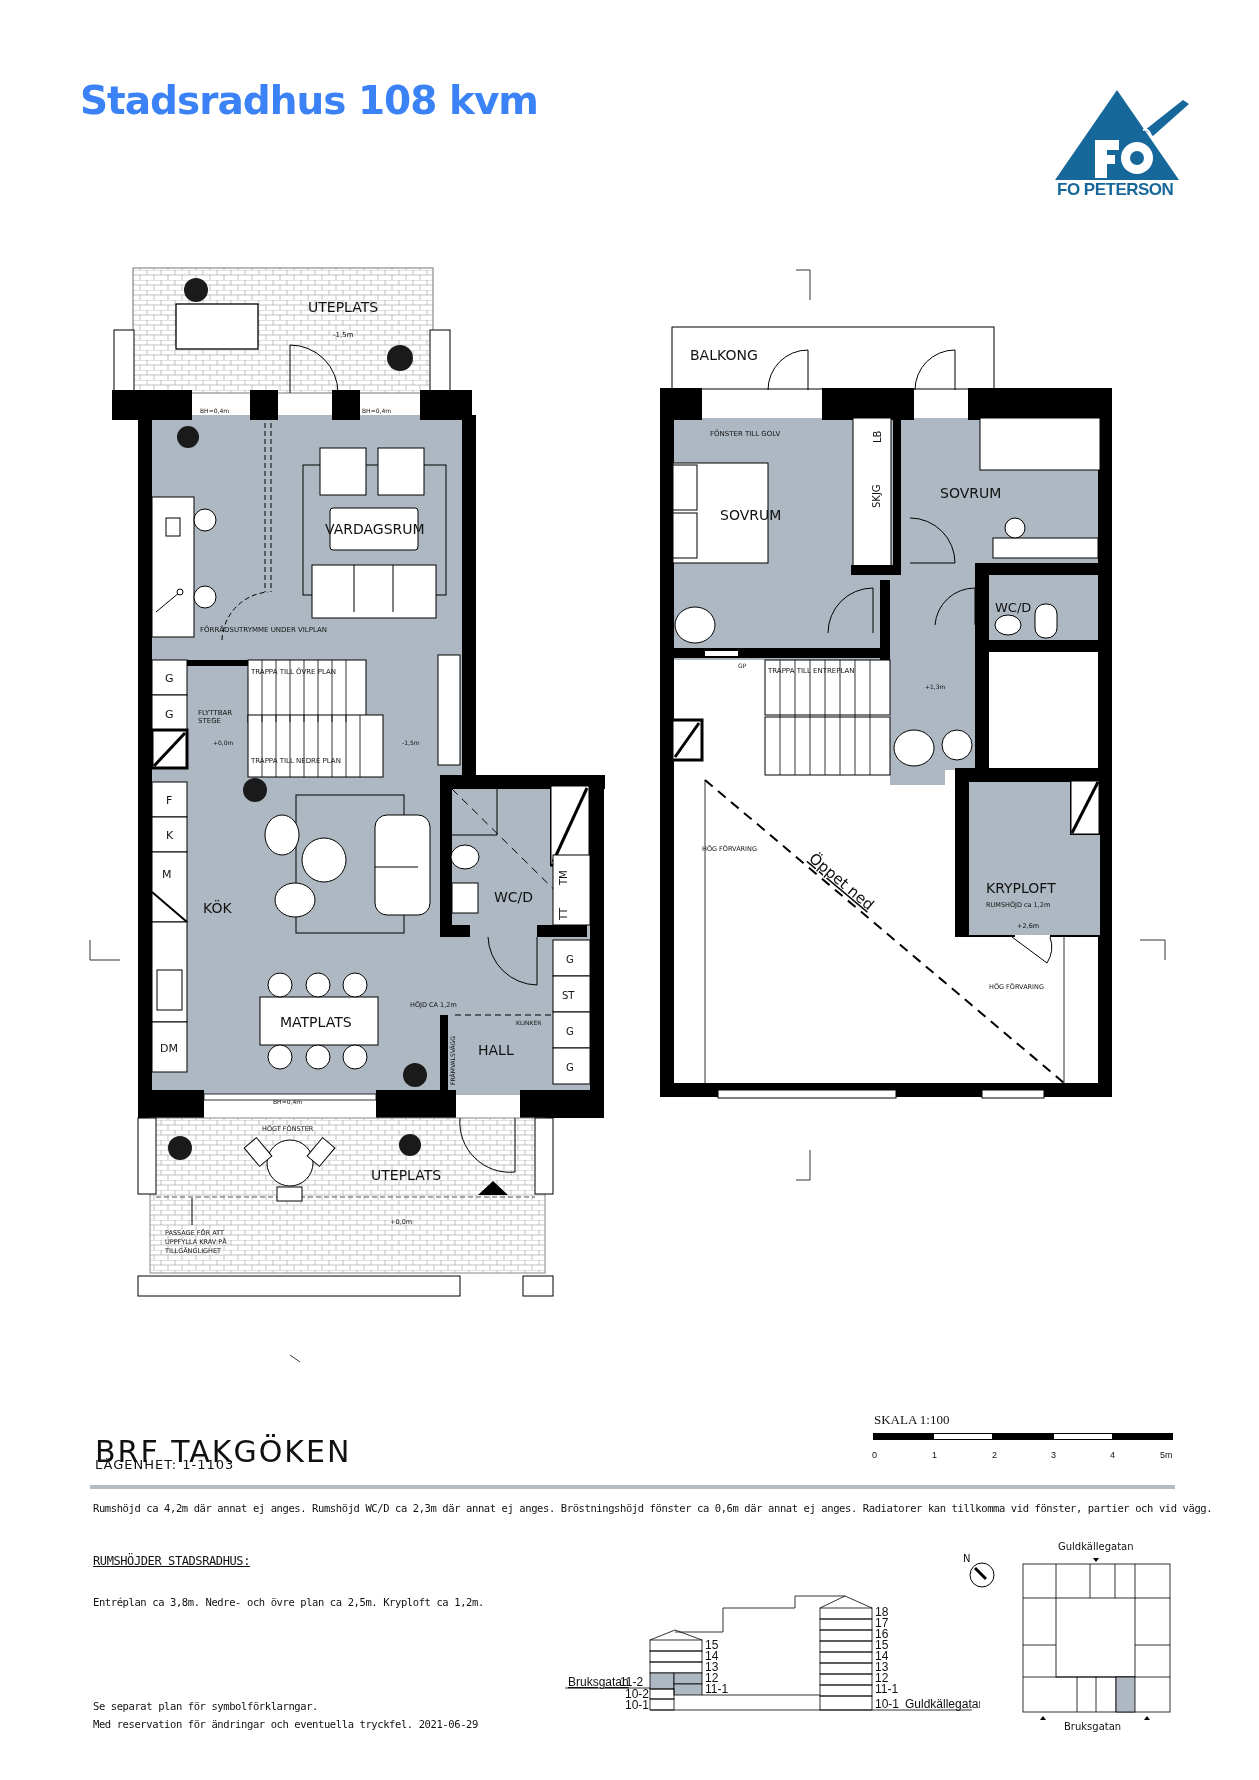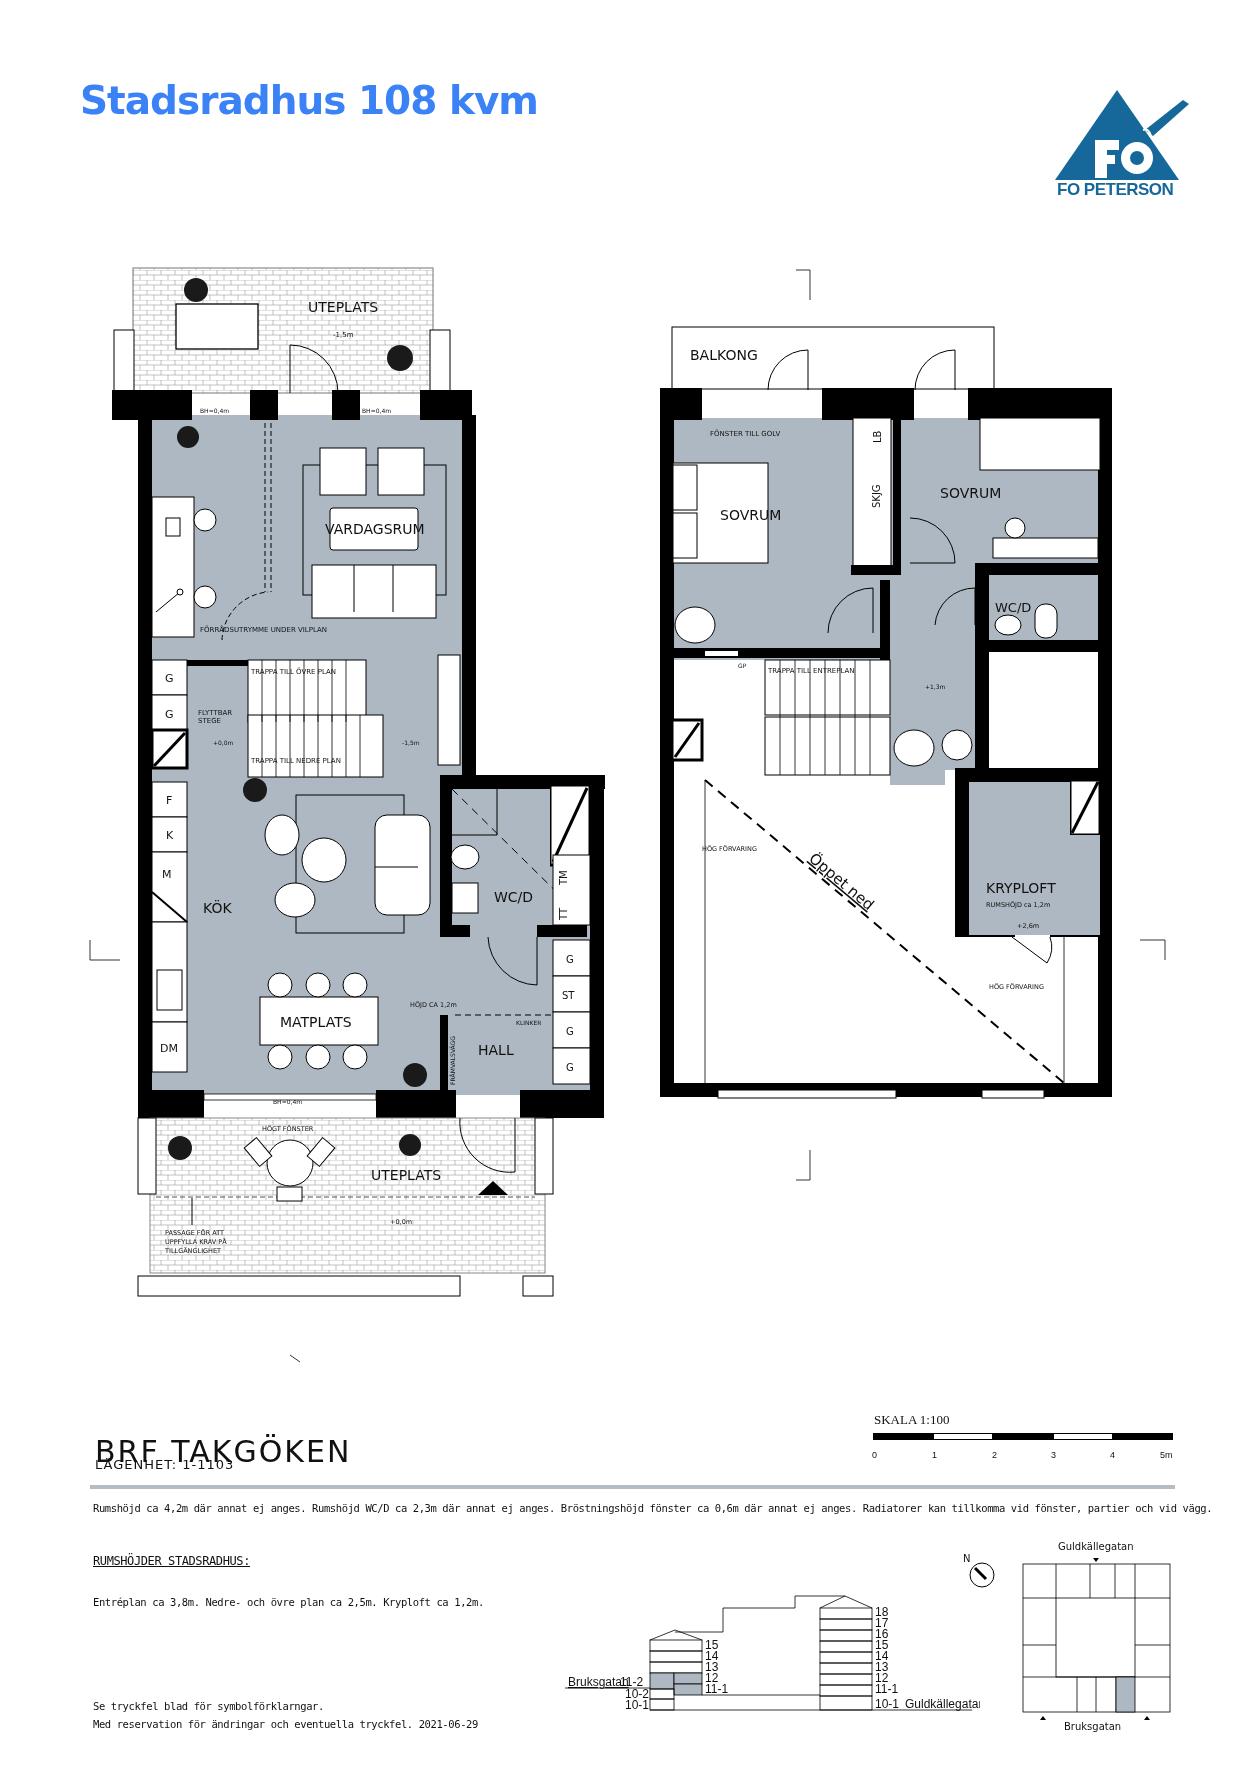--- a/index.html
+++ b/index.html
@@ -347,21 +347,21 @@
   <span style="left:64px">1</span>
   <span style="left:124px">2</span>
   <span style="left:183px">3</span>
   <span style="left:242px">4</span>
   <span style="left:292px">5m</span>
 </div>
 <div class="hr"></div>
 <div class="note">Rumshöjd ca 4,2m där annat ej anges. Rumshöjd WC/D ca 2,3m där annat ej anges. Bröstningshöjd fönster ca 0,6m där annat ej anges. Radiatorer kan tillkomma vid fönster, partier och vid vägg.</div>
 <div class="rh-head">RUMSHÖJDER STADSRADHUS:</div>
 <div class="rh-body">Entréplan ca 3,8m. Nedre- och övre plan ca 2,5m. Kryploft ca 1,2m.</div>
-<div class="foot1">Se tryckfel blad för symbolförklarngar.</div>
+<div class="foot1">Se separat plan för symbolförklarngar.</div>
 <div class="foot2">Med reservation för ändringar och eventuella tryckfel. 2021-06-29</div>
 
 <svg class="section" viewBox="0 0 420 160">
   <g fill="none" stroke="#000" stroke-width="0.8">
     <path d="M90,60 L115,50 L142,60"></path>
     <rect x="90" y="60" width="52" height="11"></rect>
       <rect x="90" y="71" width="52" height="11"></rect>
       <rect x="90" y="82" width="52" height="11"></rect>
     <rect x="90" y="93" width="24" height="16" fill="#aeb8c2"></rect>
       <rect x="114" y="93" width="28" height="11" fill="#aeb8c2"></rect>

